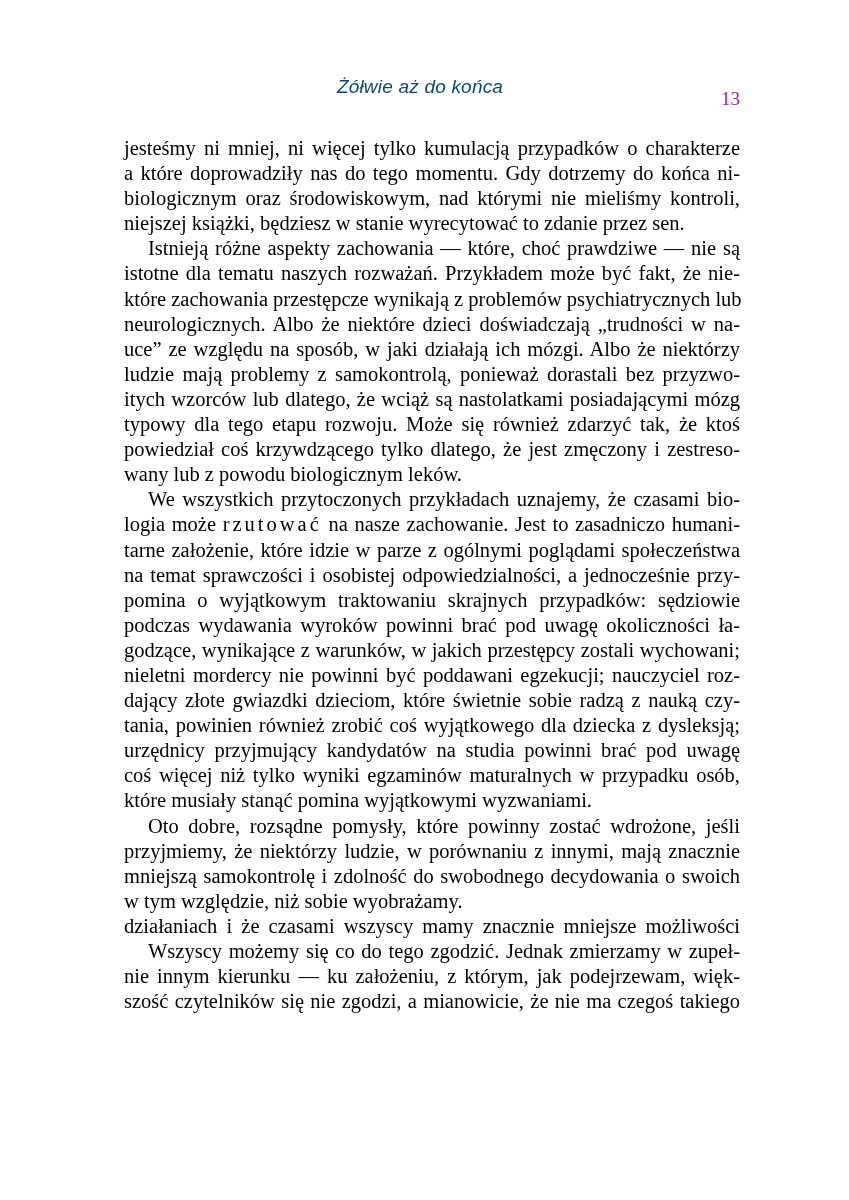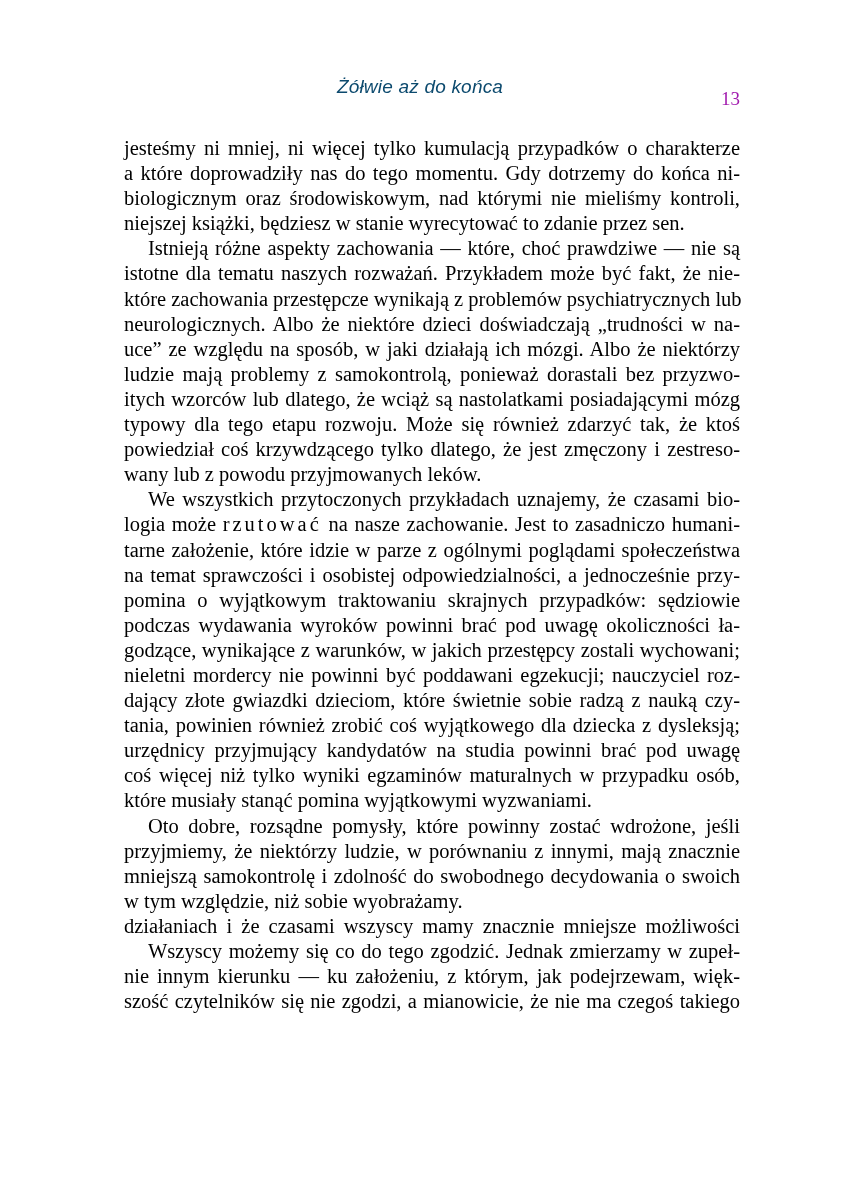--- a/index.html
+++ b/index.html
@@ -40,21 +40,21 @@
       <div>
         <span class="line indent">Istnieją różne aspekty zachowania — które, choć prawdziwe — nie są</span>
         <span class="line">istotne dla tematu naszych rozważań. Przykładem może być fakt, że nie-</span>
         <span class="line">które zachowania przestępcze wynikają z problemów psychiatrycznych lub</span>
         <span class="line">neurologicznych. Albo że niektóre dzieci doświadczają „trudności w na-</span>
         <span class="line">uce” ze względu na sposób, w jaki działają ich mózgi. Albo że niektórzy</span>
         <span class="line">ludzie mają problemy z samokontrolą, ponieważ dorastali bez przyzwo-</span>
         <span class="line">itych wzorców lub dlatego, że wciąż są nastolatkami posiadającymi mózg</span>
         <span class="line">typowy dla tego etapu rozwoju. Może się również zdarzyć tak, że ktoś</span>
         <span class="line">powiedział coś krzywdzącego tylko dlatego, że jest zmęczony i zestreso-</span>
-        <span class="line last">wany lub z powodu przyjmowanych leków.</span>
+        <span class="line last">wany lub z powodu biologicznym leków.</span>
       </div>
       <div>
         <span class="line indent">We wszystkich przytoczonych przykładach uznajemy, że czasami bio-</span>
         <span class="line">logia może <span class="spaced">rzutować</span> na nasze zachowanie. Jest to zasadniczo humani-</span>
         <span class="line">tarne założenie, które idzie w parze z ogólnymi poglądami społeczeństwa</span>
         <span class="line">na temat sprawczości i osobistej odpowiedzialności, a jednocześnie przy-</span>
         <span class="line">pomina o wyjątkowym traktowaniu skrajnych przypadków: sędziowie</span>
         <span class="line">podczas wydawania wyroków powinni brać pod uwagę okoliczności ła-</span>
         <span class="line">godzące, wynikające z warunków, w jakich przestępcy zostali wychowani;</span>
         <span class="line">nieletni mordercy nie powinni być poddawani egzekucji; nauczyciel roz-</span>

